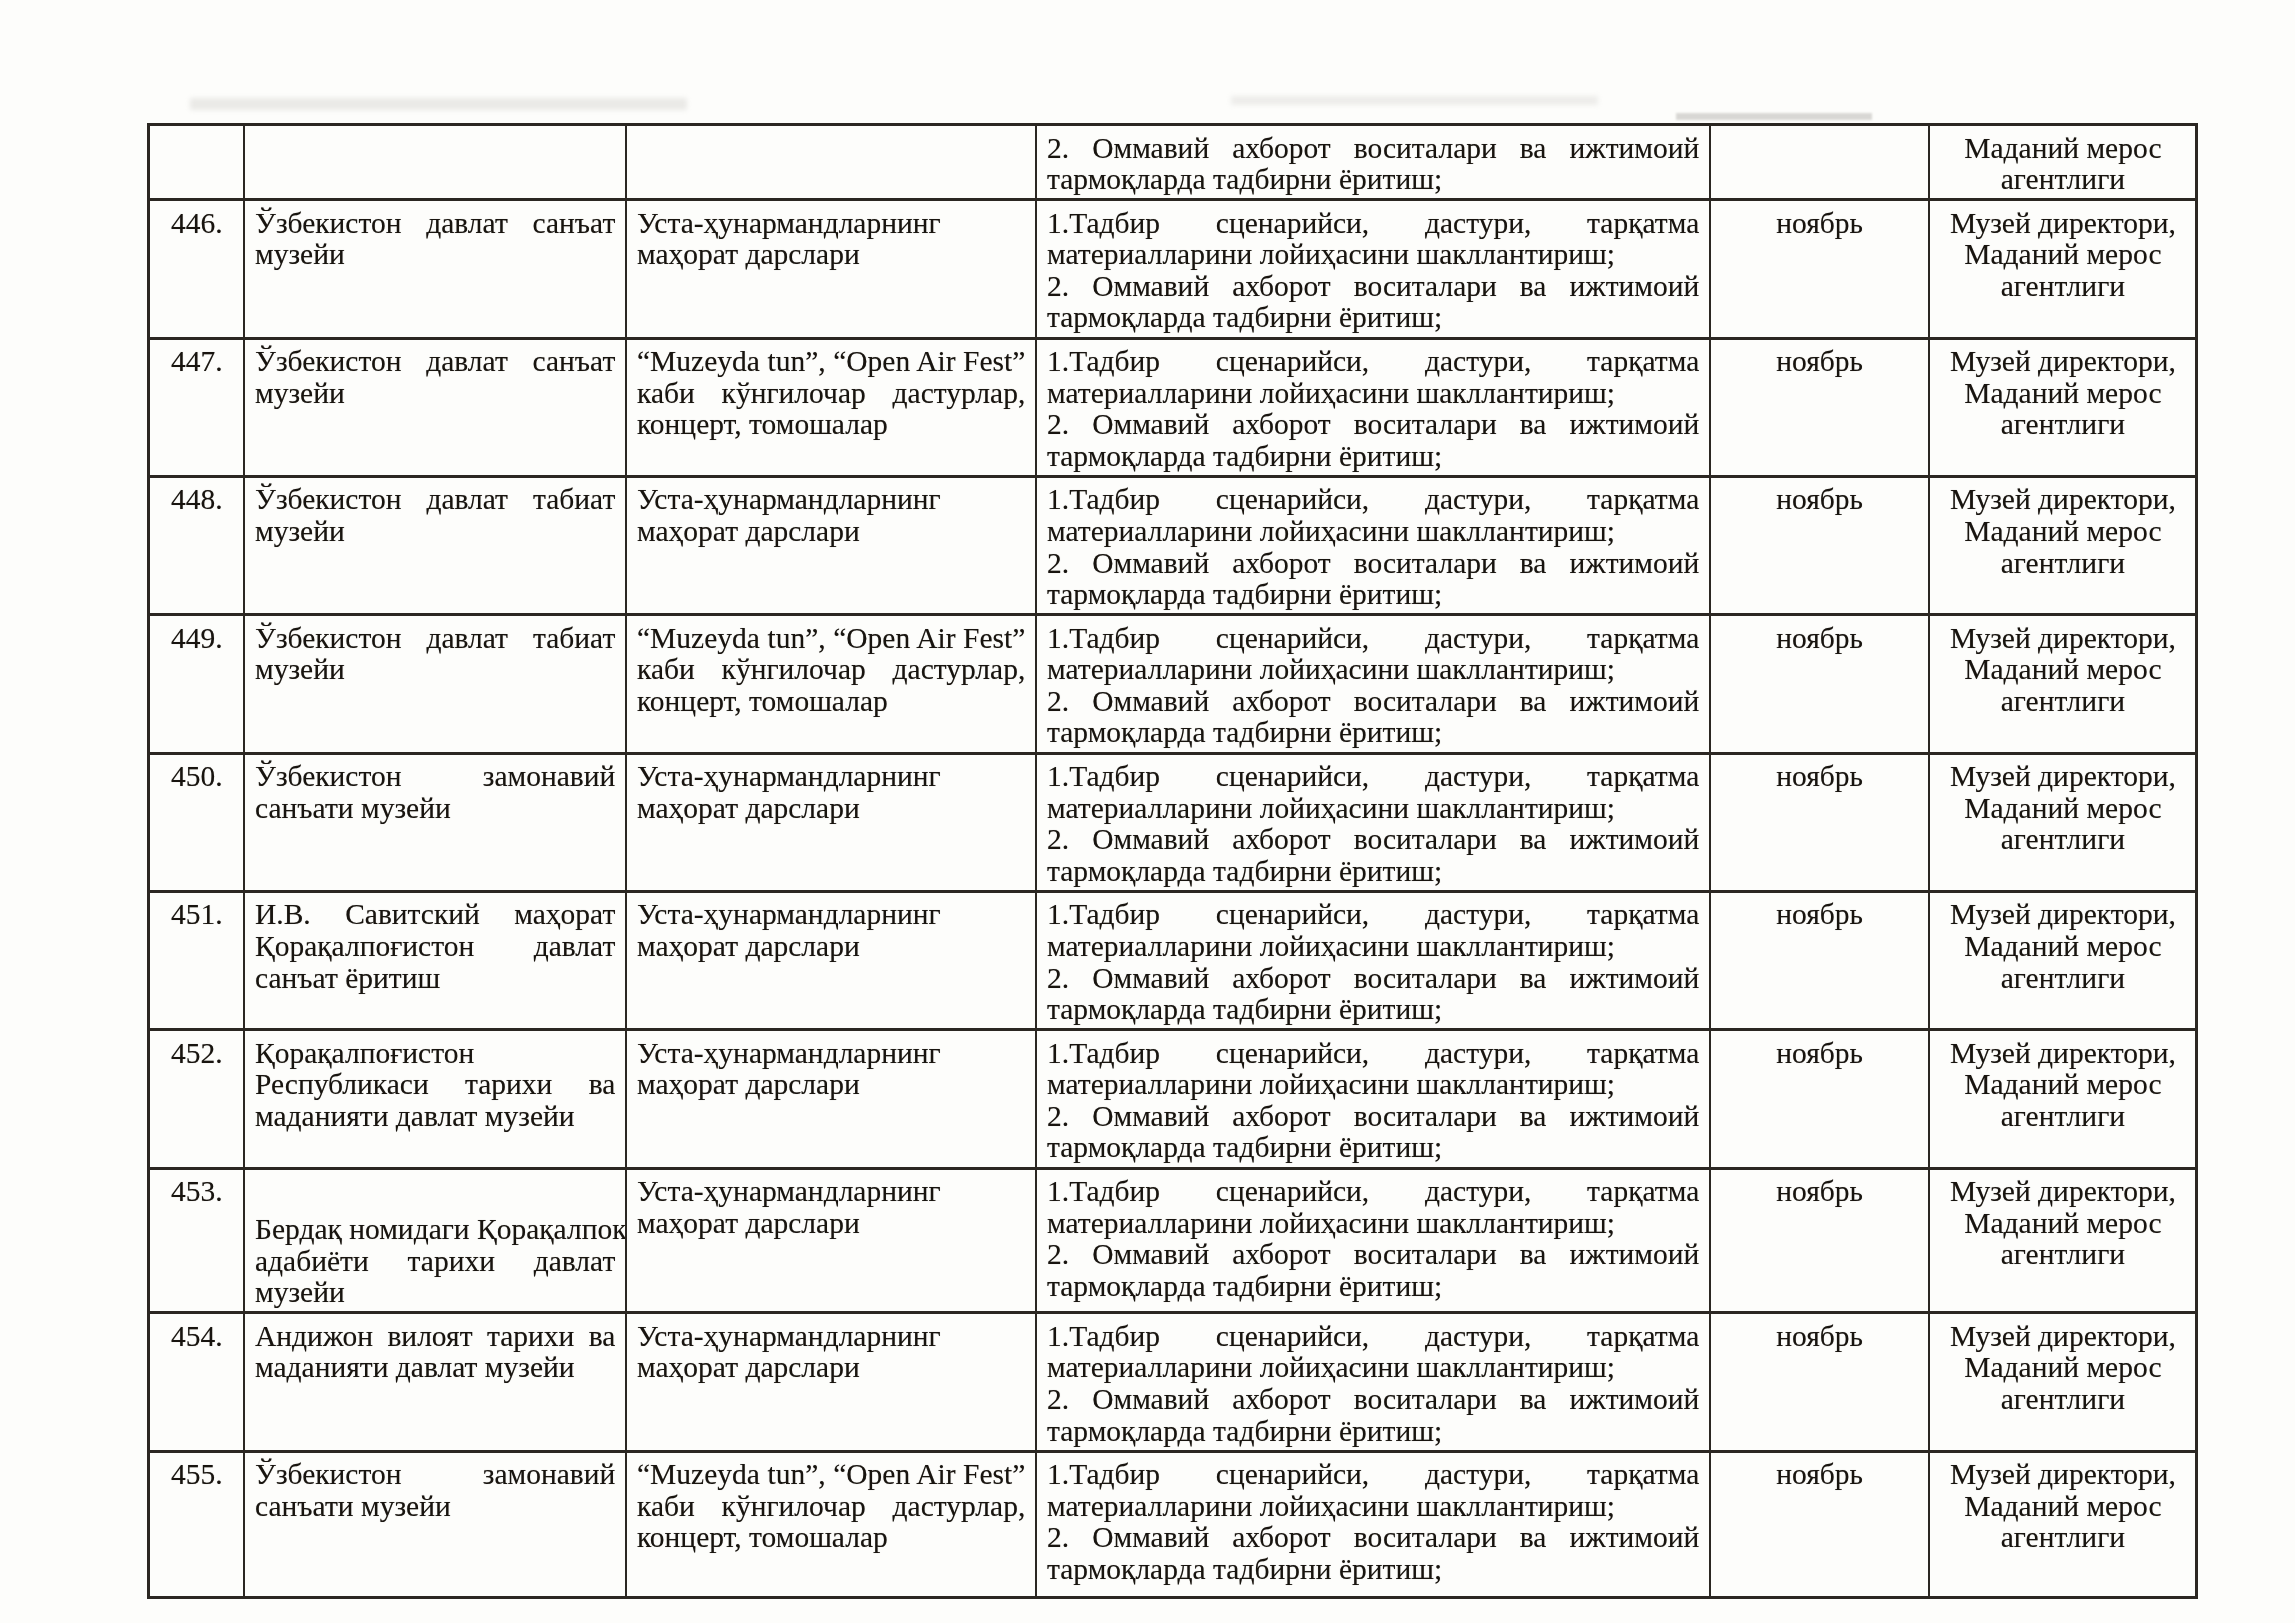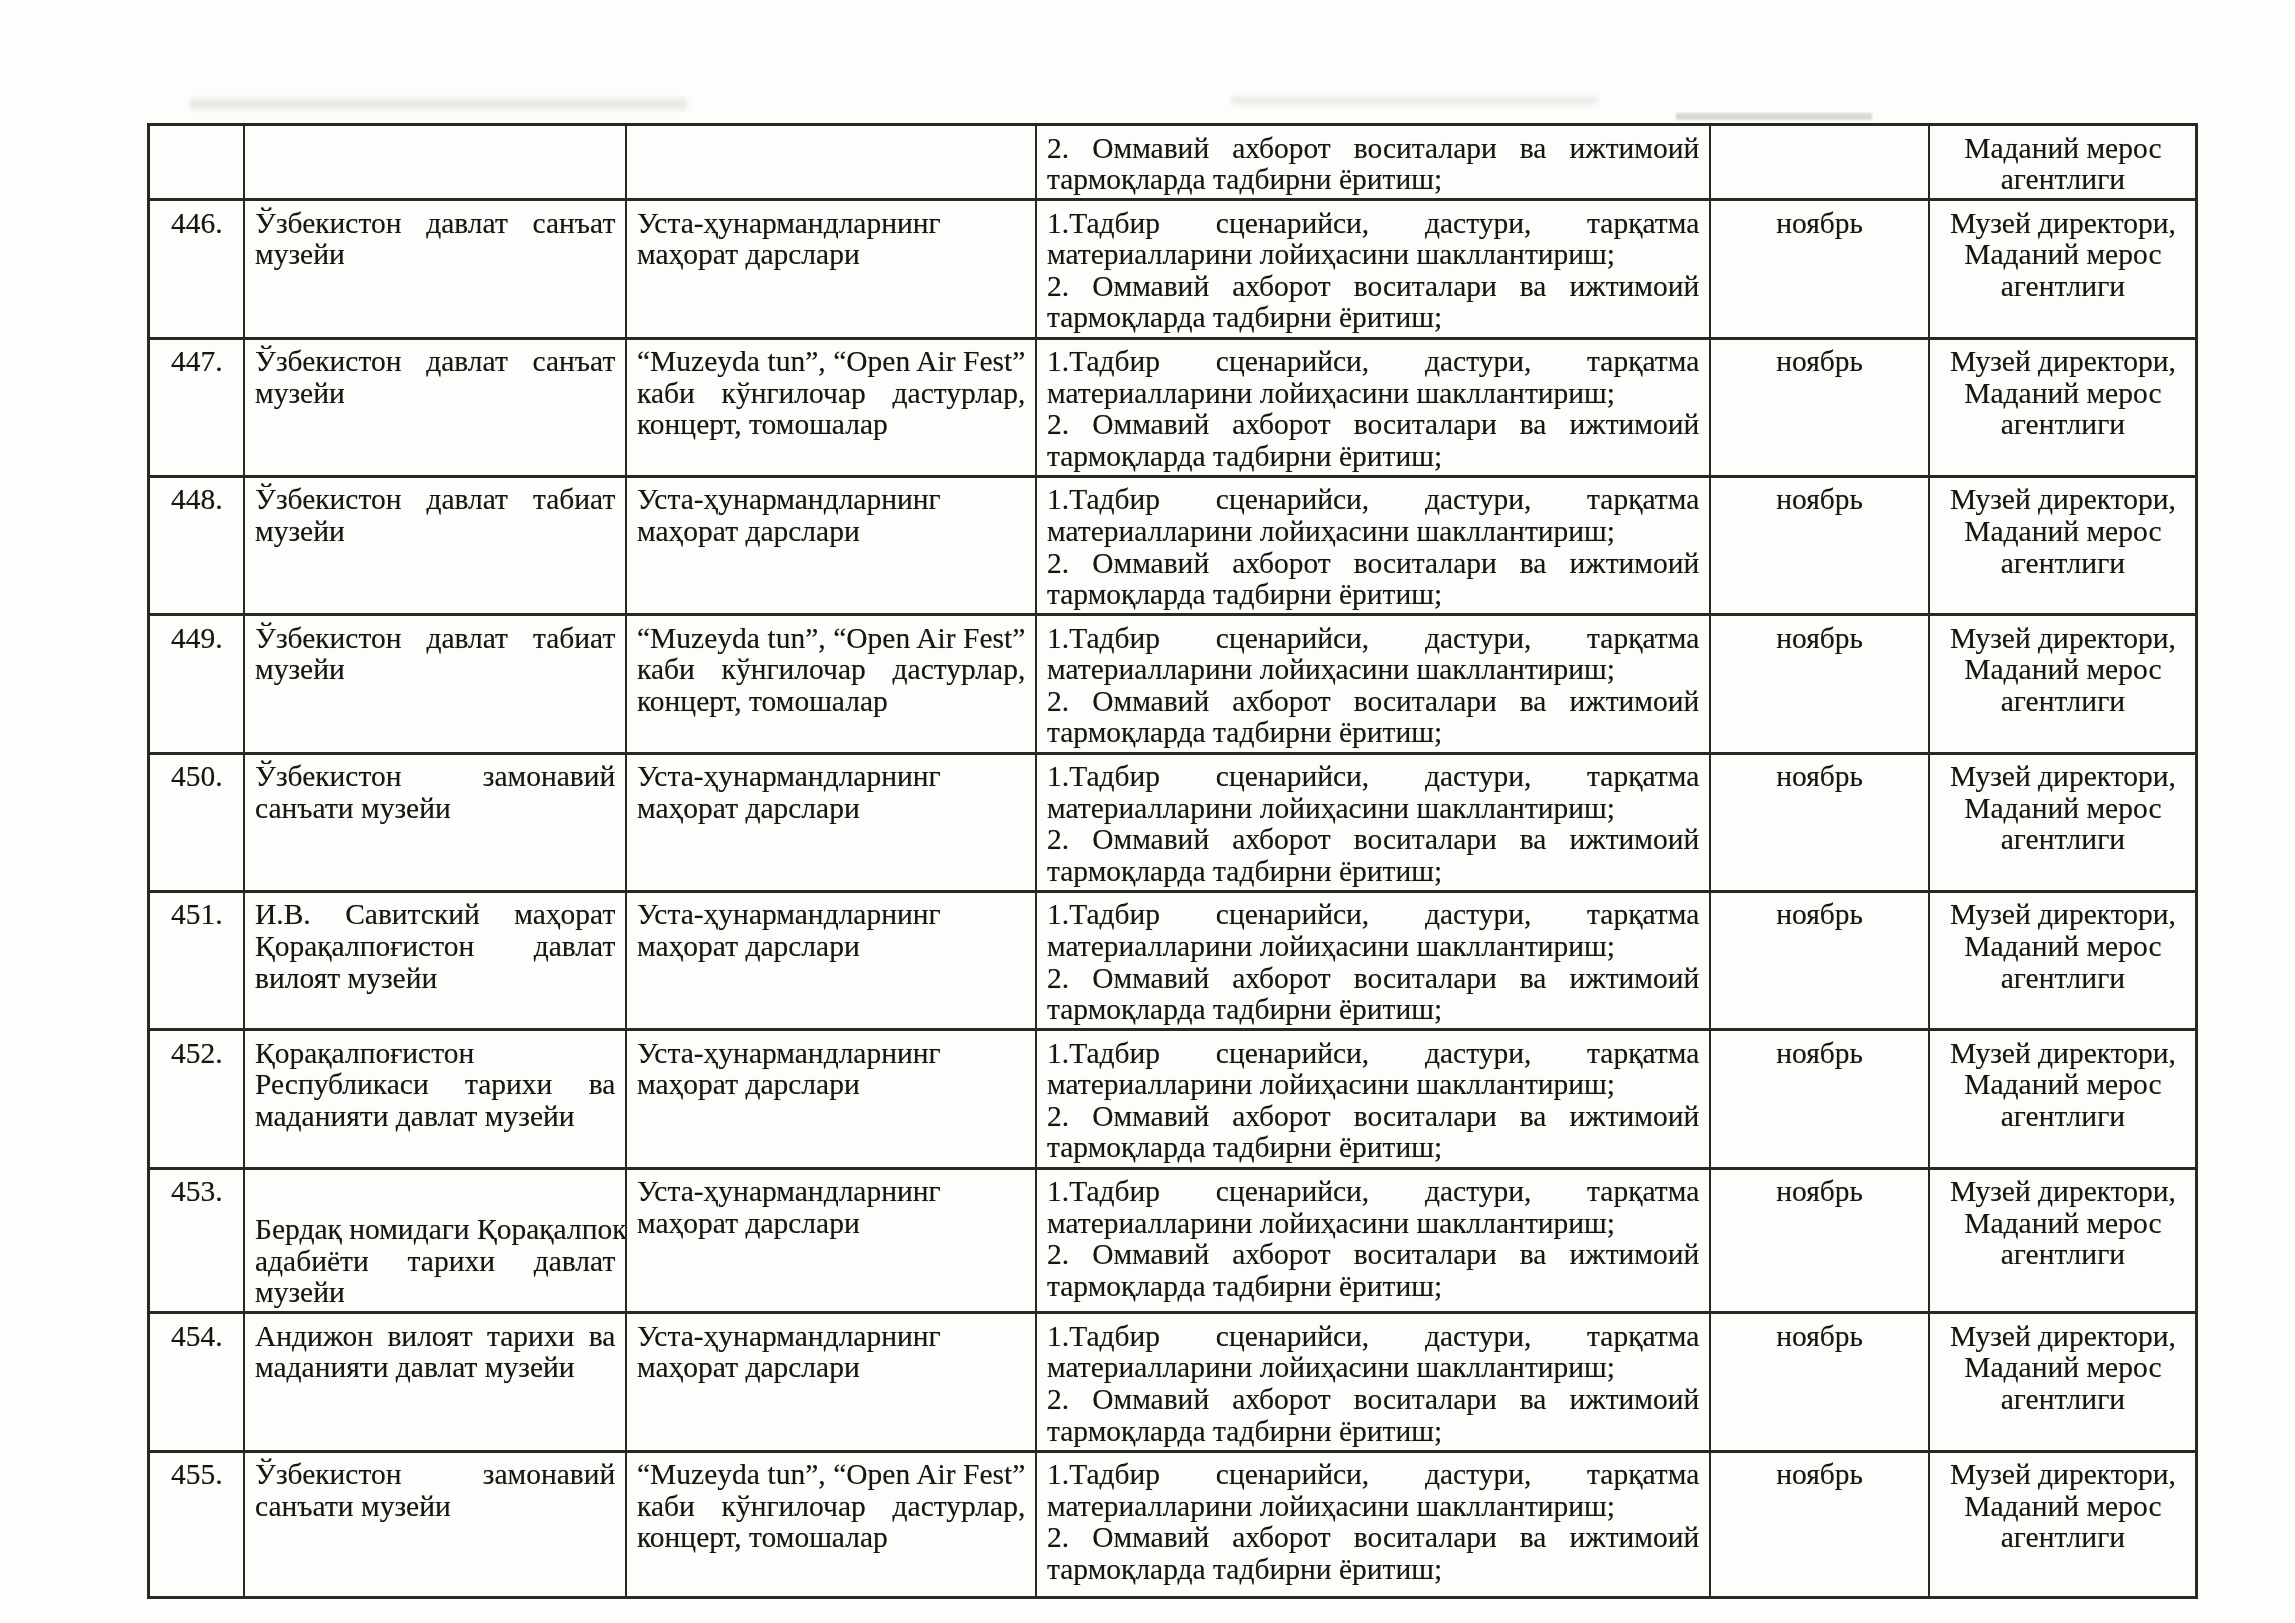--- a/index.html
+++ b/index.html
@@ -280,21 +280,21 @@
           </td>
         </tr>
         <tr class="datarow">
           <td class="cell-no">
             <div class="ln">451.</div>
           </td>
           <td class="cell-museum">
             <div class="para">
               <div class="ln jl">И.В. Савитский маҳорат</div>
               <div class="ln jl">Қорақалпоғистон давлат</div>
-              <div class="ln">вилоят музейи</div>
+              <div class="ln">санъат ёритиш</div>
             </div>
           </td>
           <td class="cell-activity">
             <div class="para">
               <div class="ln jl">Уста-ҳунармандларнинг</div>
               <div class="ln">маҳорат дарслари</div>
             </div>
           </td>
           <td class="cell-tasks">
             <div class="para">

